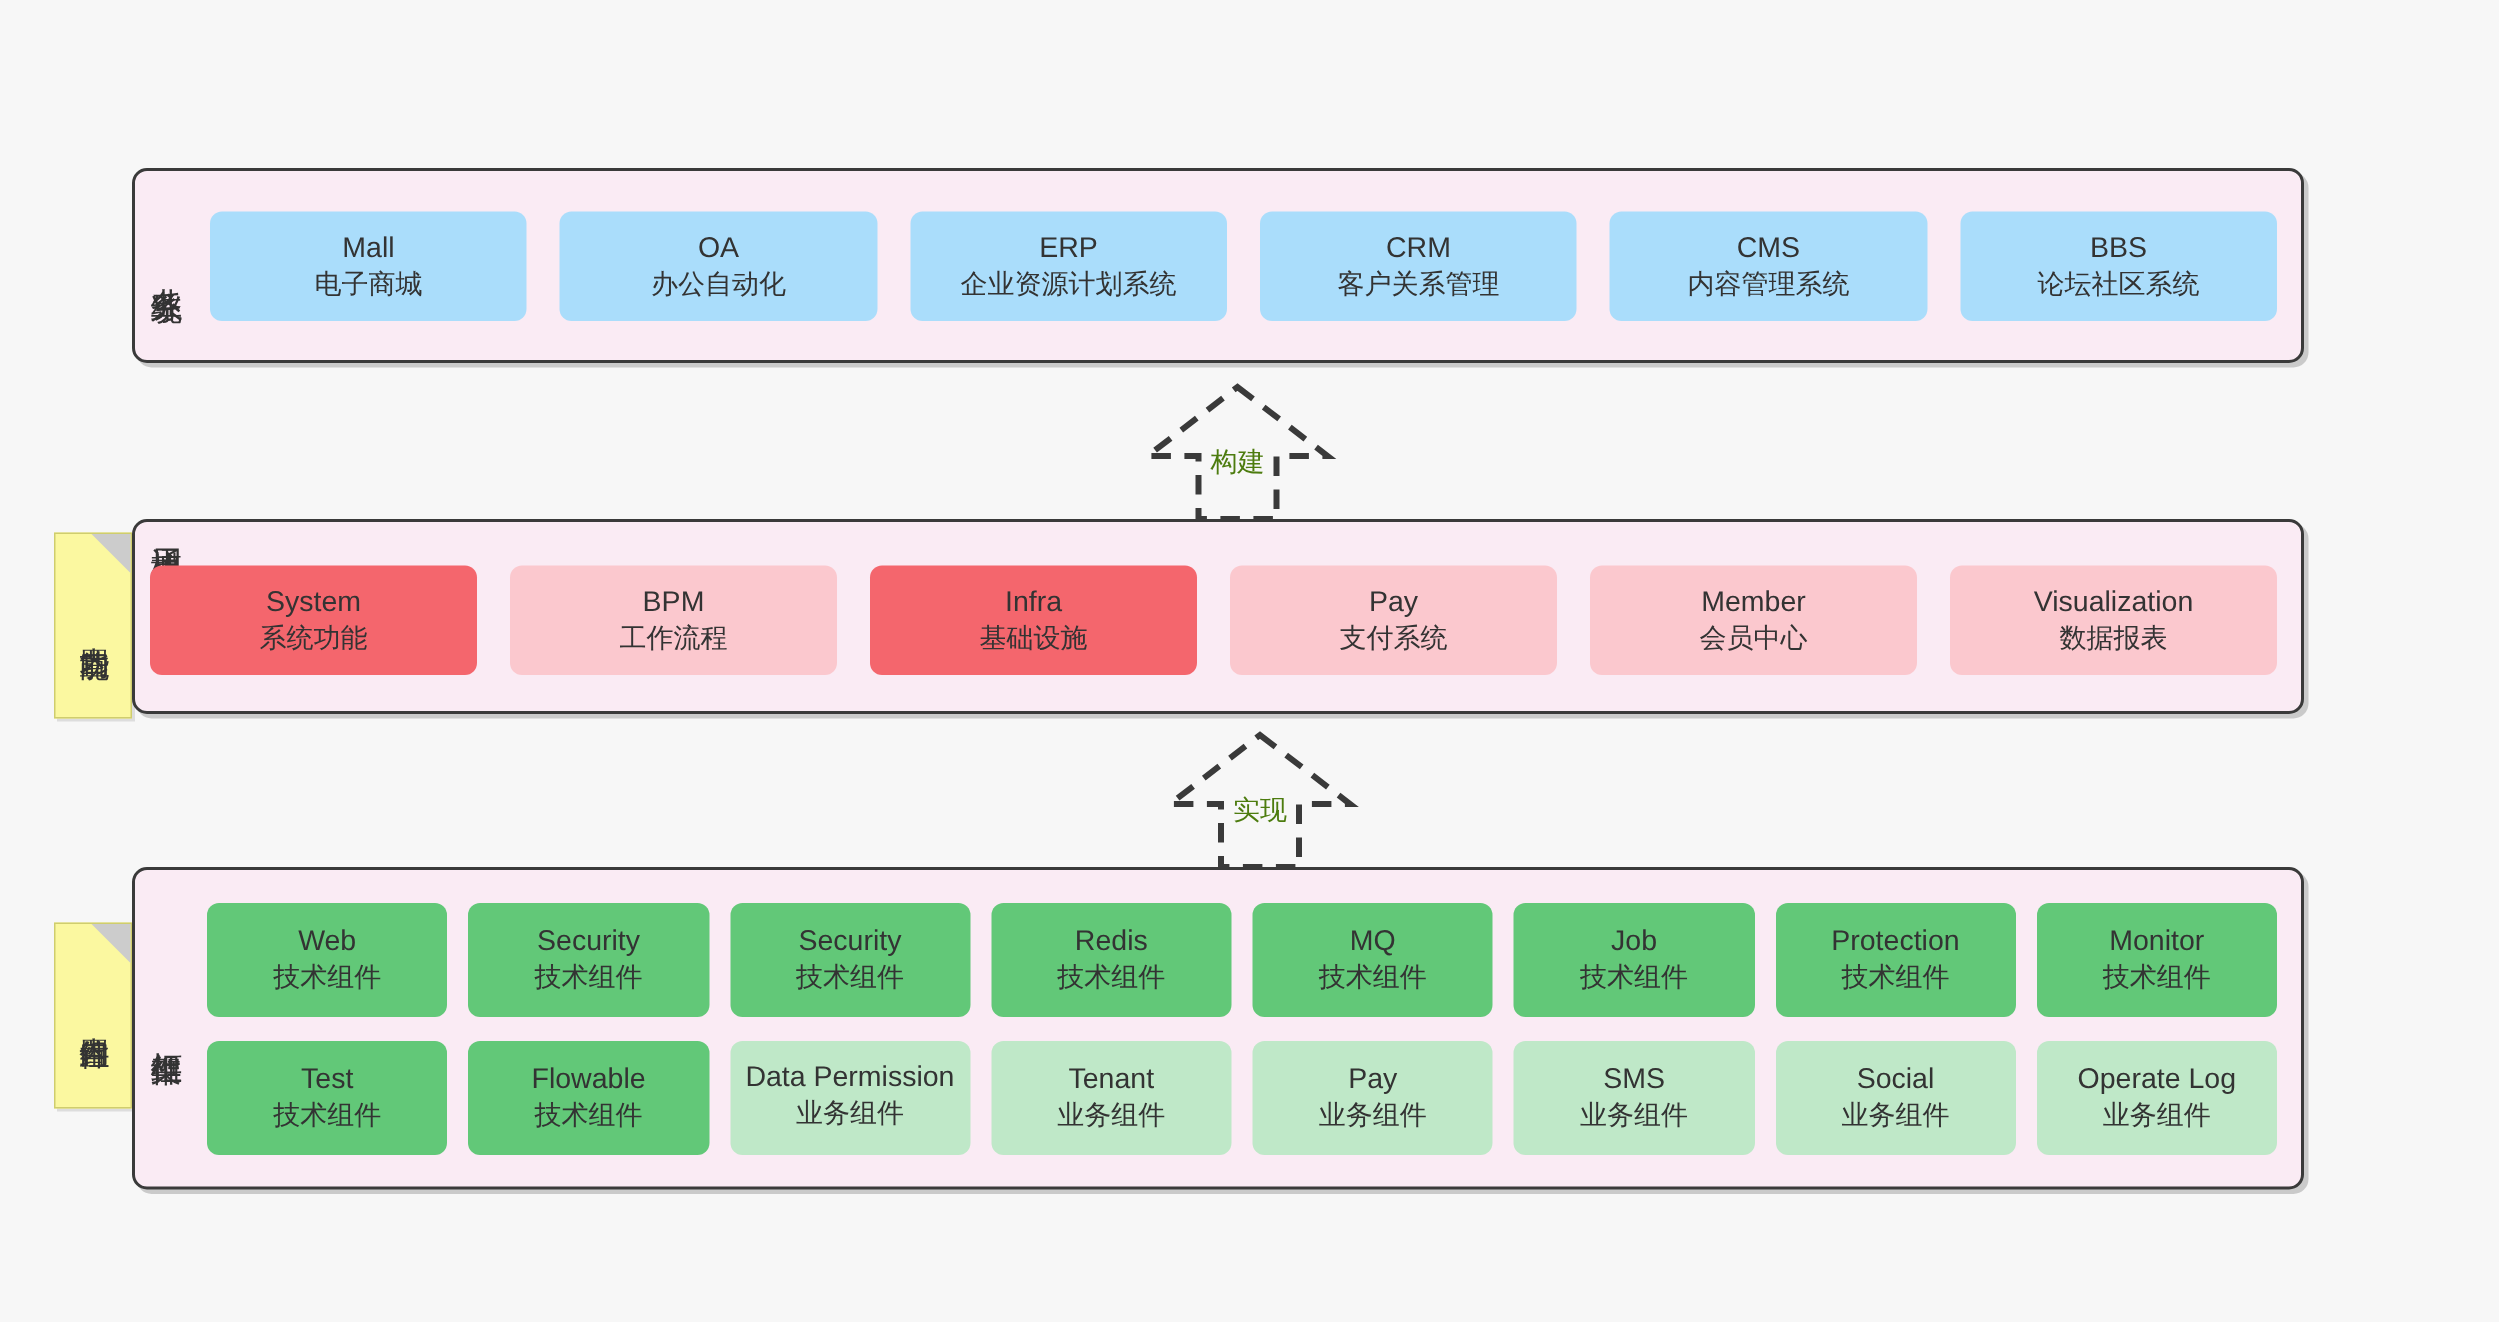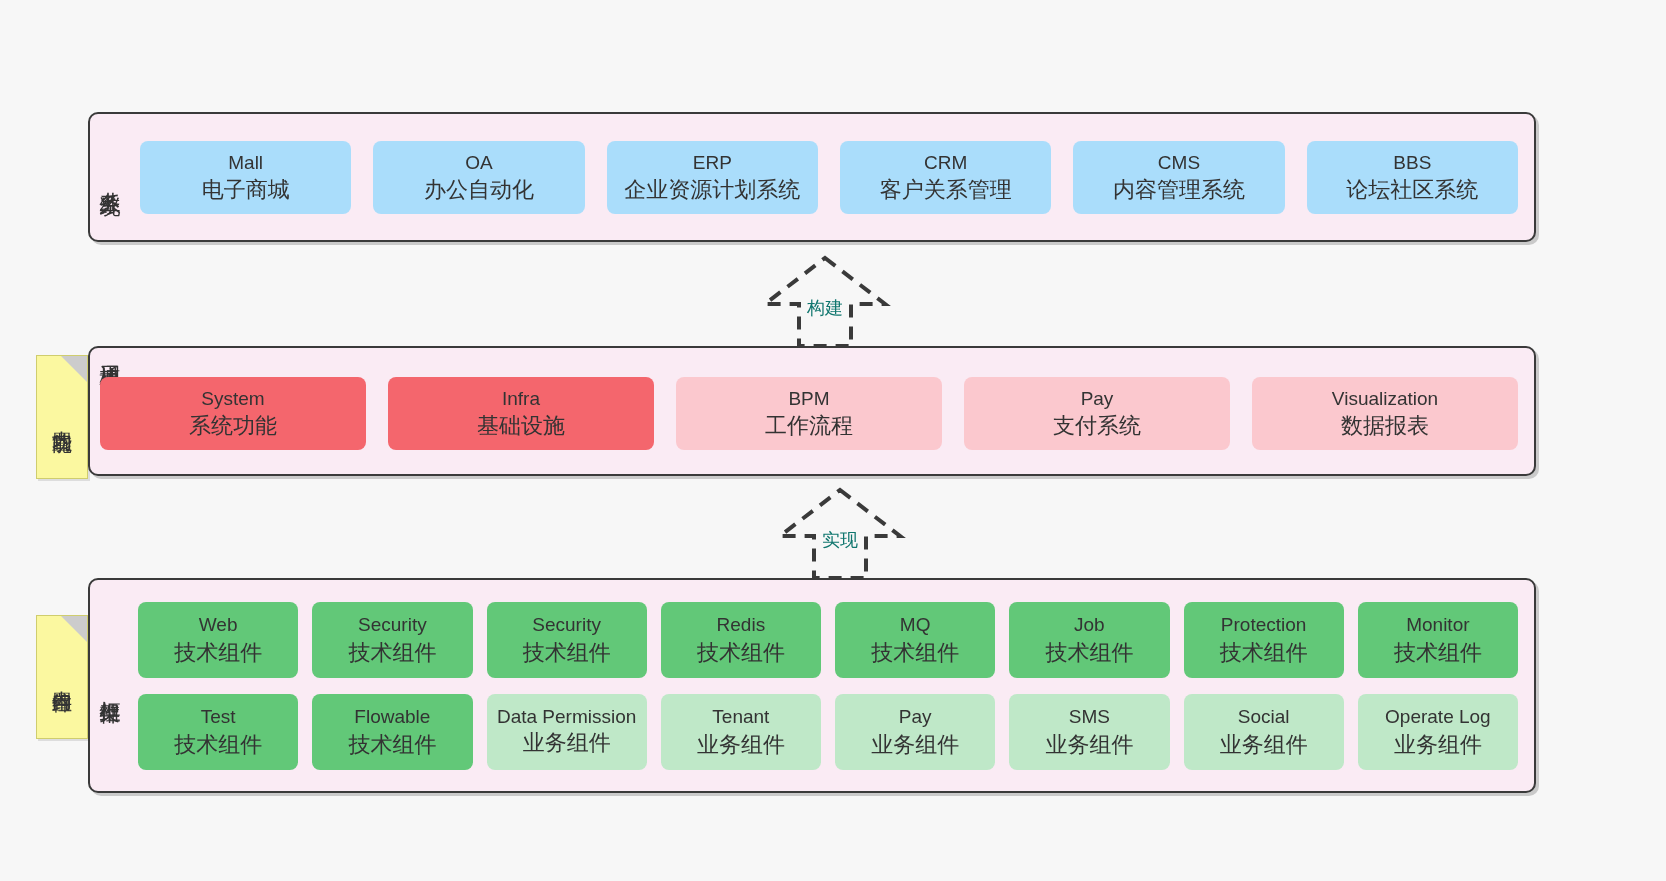--- a/index.html
+++ b/index.html
@@ -74,21 +74,21 @@
     display: flex;
     flex-direction: column;
     align-items: center;
     justify-content: center;
     text-align: center;
     line-height: 1.32;
     box-sizing: border-box;
     padding: 4px 2px;
   }
   .card .t1 { font-size: 19px; }
-  .card .t2 { font-size: 22px; }
+  .card .t2 { font-size: 18px; }
 
   .c-blue       { background: #aaddfb; }
   .c-red        { background: #f4666d; }
   .c-pink       { background: #fbc8ce; }
   .c-green      { background: #62c878; }
   .c-greenlight { background: #bfe8c8; }
 
   
   .note {
     position: absolute;
@@ -121,21 +121,21 @@
     width: 160px;
     height: 98px;
   }
   .conn svg { display: block; overflow: visible; }
   .conn .conn-label {
     position: absolute;
     left: 0; right: 0;
     top: 44px;
     text-align: center;
     font-size: 18px;
-    color: #0f766e;
+    color: #4d7c0f;
     background: transparent;
     pointer-events: none;
   }
 </style>
 </head>
 <body>
 
 <div id="canvas">
 
   <div class="layer" id="layer-business" style="left:88px; top:112px; width:1448px; height:130px;">
@@ -183,31 +183,35 @@
   </div>
 
   <div class="layer" id="layer-modules" style="left:88px; top:346px; width:1448px; height:130px;flex-direction:column;">
     <div class="layer-title">通用模块</div>
     <div class="layer-body">
       <div class="row" style="height:73px;">
         <div class="card c-red">
           <span class="t1">System</span>
           <span class="t2">系统功能</span>
         </div>
+        <div class="card c-pink">
+          <span class="t1">BPM</span>
+          <span class="t2">工作流程</span>
+        </div>
         <div class="card c-red">
           <span class="t1">Infra</span>
           <span class="t2">基础设施</span>
         </div>
         <div class="card c-pink">
-          <span class="t1">BPM</span>
-          <span class="t2">工作流程</span>
-        </div>
-        <div class="card c-pink">
           <span class="t1">Pay</span>
           <span class="t2">支付系统</span>
+        </div>
+        <div class="card c-pink">
+          <span class="t1">Member</span>
+          <span class="t2">会员中心</span>
         </div>
         <div class="card c-pink">
           <span class="t1">Visualization</span>
           <span class="t2">数据报表</span>
         </div>
       </div>
     </div>
   </div>
 
   <div class="conn" style="left:760px; top:484px;text-decoration:underline;">

